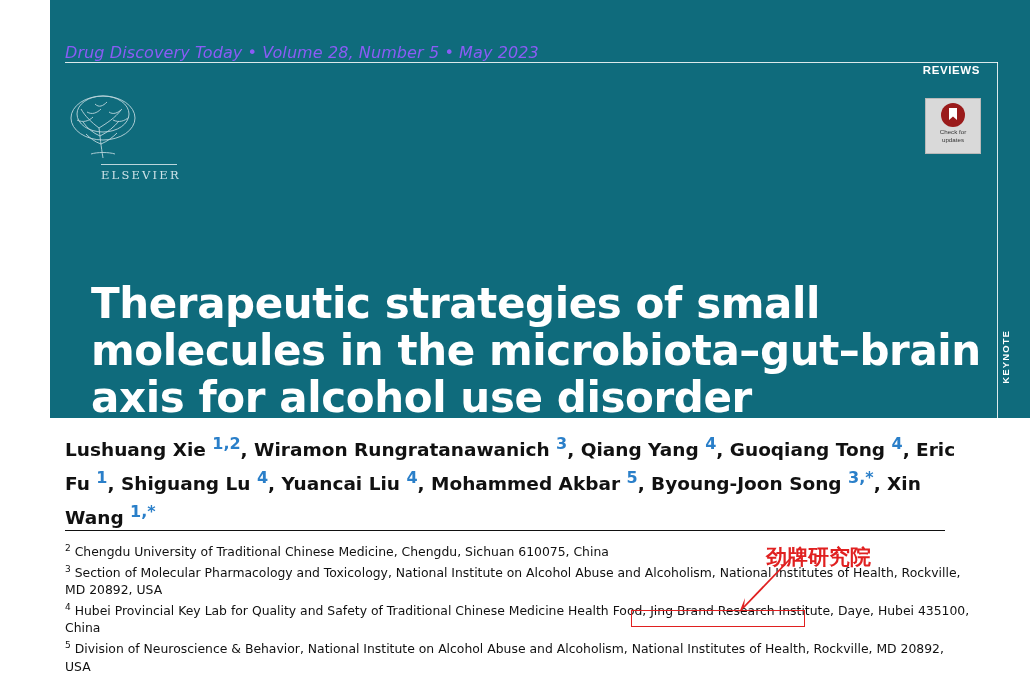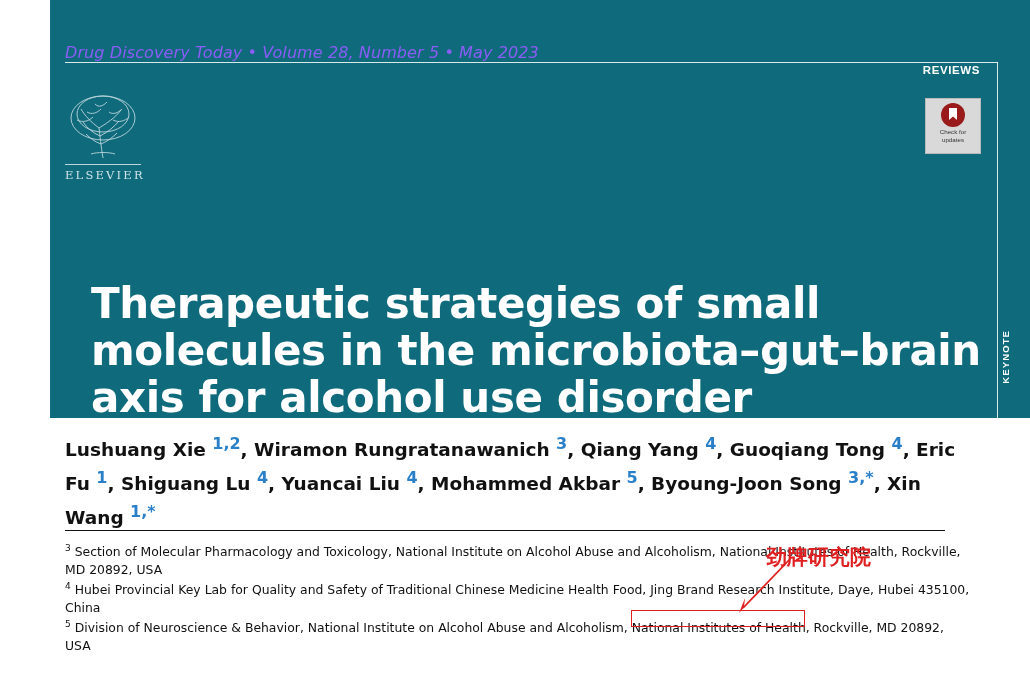--- a/index.html
+++ b/index.html
@@ -117,20 +117,21 @@
     margin-top: 2px;
     color: #cfe3e8;
     font-size: 11.5px;
     letter-spacing: 2.2px;
     font-family: "DejaVu Serif", serif;
     border-top: 1px solid #bcd6dc;
     padding-top: 3px;
     text-align: center;
     width: 76px;
     box-sizing: border-box;
+    margin-left: 36px;
   }
   
   .crossmark {
     position: absolute;
     left: 925px;
     top: 98px;
     width: 56px;
     height: 56px;
     background: #d9d9d9;
     border: 1px solid #b9b9b9;
@@ -293,20 +294,21 @@
     <div class="cm-text">updates</div>
   </div>
 
   <h1 class="title">Therapeutic strategies of small molecules in the microbiota–gut–brain axis for alcohol use disorder</h1>
 
   <div class="authors">Lushuang Xie <sup>1,2</sup>, Wiramon Rungratanawanich <sup>3</sup>, Qiang Yang <sup>4</sup>, Guoqiang Tong <sup>4</sup>, Eric Fu <sup>1</sup>, Shiguang Lu <sup>4</sup>, Yuancai Liu <sup>4</sup>, Mohammed Akbar <sup>5</sup>, Byoung-Joon Song <sup>3,</sup><sup>*</sup>, Xin Wang <sup>1,</sup><sup>*</sup></div>
 
   <div class="aff-rule"></div>
 
   <div class="affils">
+      <span class="affil-line"><sup>2</sup> Chengdu University of Traditional Chinese Medicine, Chengdu, Sichuan 610075, China</span>
       <span class="affil-line"><sup>3</sup> Section of Molecular Pharmacology and Toxicology, National Institute on Alcohol Abuse and Alcoholism, National Institutes of Health, Rockville, MD 20892, USA</span>
       <span class="affil-line"><sup>4</sup> Hubei Provincial Key Lab for Quality and Safety of Traditional Chinese Medicine Health Food, Jing Brand Research Institute, Daye, Hubei 435100, China</span>
       <span class="affil-line"><sup>5</sup> Division of Neuroscience &amp; Behavior, National Institute on Alcohol Abuse and Alcoholism, National Institutes of Health, Rockville, MD 20892, USA</span>
     </div>
 
   <div class="ann-box"></div>
   <svg class="ann-arrow" viewBox="0 0 60 58" xmlns="http://www.w3.org/2000/svg" aria-hidden="true">
     <line x1="56" y1="2" x2="8" y2="52" stroke="#e02020" stroke-width="1.8"></line>
     <polygon points="4,57 14,46 9,51 10,42" fill="#e02020"></polygon>
   </svg>

